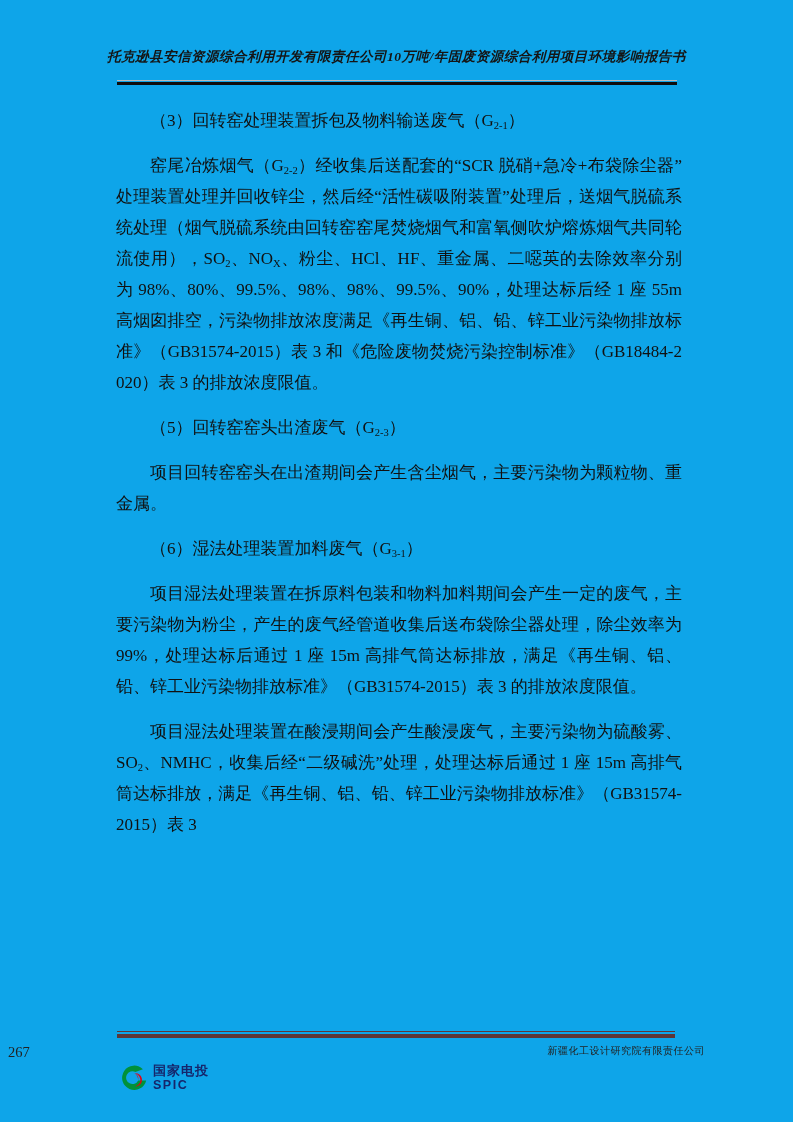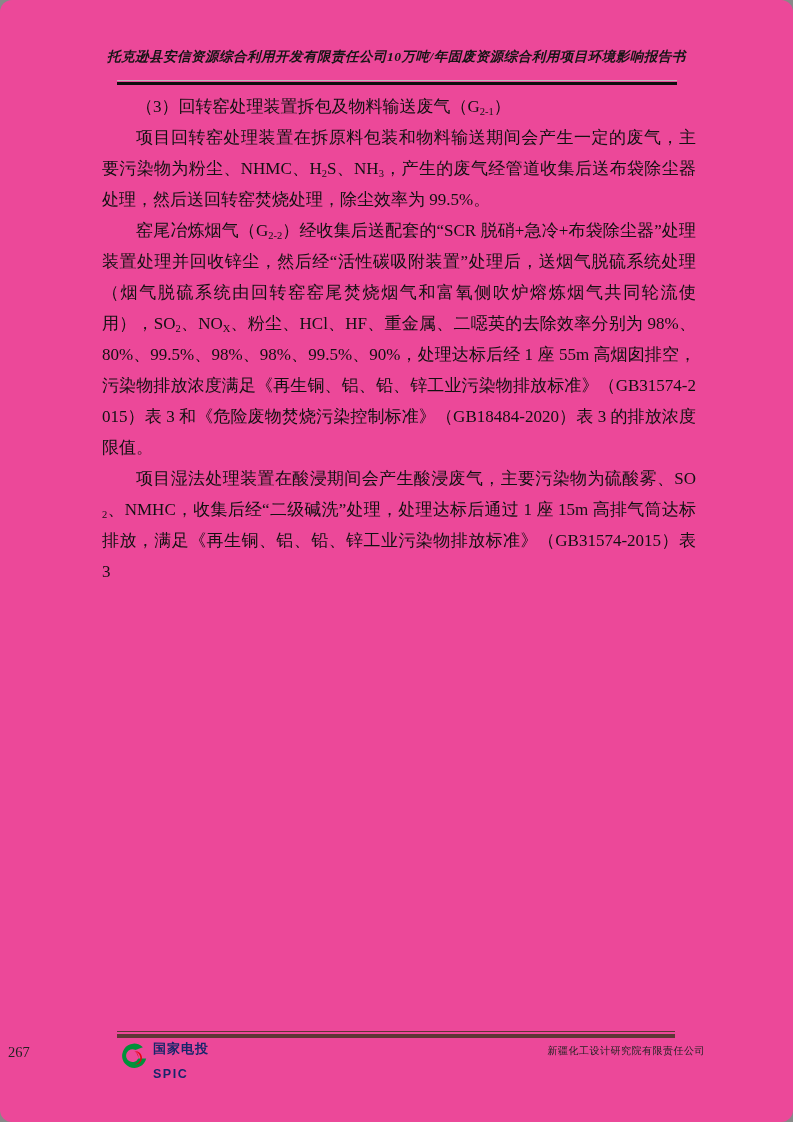--- a/index.html
+++ b/index.html
@@ -1,25 +1,24 @@
 <!DOCTYPE html>
 <html lang="zh"><head>
 <meta charset="utf-8">
 <style>
   html, body { margin: 0; padding: 0; background: #888; }
   .page {
     position: relative;
     width: 793px;
     height: 1122px;
     margin: 0 auto;
-    background: #ec4899;
+    background: #0ea5e9;
     overflow: hidden;
     font-family: "Liberation Serif", "DejaVu Serif", serif;
     color: #111;
-    border-radius: 12px;
   }
   
   .header-title {
     position: absolute;
     top: 48px;
     left: 60px;
     right: 60px;
     text-align: center;
     font-size: 13.5px;
     font-weight: bold;
@@ -38,21 +37,21 @@
     height: 1px;
   }
   
   .doc-body {
     position: absolute;
     top: 91px;
     left: 102px;
     width: 594px;
   }
   .blk {
-    margin: 0;
+    margin: 14px;
     padding: 0;
     font-size: 17px;
     line-height: 31px;
     text-indent: 2em;
     text-align: justify;
     text-justify: inter-ideograph;
     word-break: break-all;
   }
   .blk.heading { text-align: left; }
   .blk sub {
@@ -66,36 +65,36 @@
     position: absolute;
     top: 1031px;
     left: 117px;
     width: 558px;
     border-top: 1.5px solid #5e3636;
     border-bottom: 4px solid #5e3636;
     height: 2px;
   }
   .footer-logo {
     position: absolute;
-    top: 1042px;
+    top: 1064px;
     left: 119px;
     display: flex;
     align-items: flex-start;
     gap: 4px;
   }
   .logo-mark { width: 30px; height: 30px; flex: 0 0 auto; }
   .logo-text { display: flex; flex-direction: column; line-height: 1; }
   .logo-cn {
     font-family: "Liberation Sans", "DejaVu Sans", sans-serif;
     font-size: 13px; font-weight: bold; color: #16266b; letter-spacing: 1px;
   }
   .logo-en {
     font-family: "Liberation Sans", "DejaVu Sans", sans-serif;
     font-size: 12.5px; font-weight: bold; color: #16266b; letter-spacing: 1.5px;
-    margin-top: 13px;
+    margin-top: 2px;
   }
   .footer-page {
     position: absolute;
     top: 1044px;
     left: 8px; right: 0;
     text-align: left;
     font-size: 14.5px;
     color: #222;
   }
   .footer-company {
@@ -111,22 +110,25 @@
 <body>
 
 <div class="page">
 
   <div class="header-title">托克逊县安信资源综合利用开发有限责任公司10万吨/年固废资源综合利用项目环境影响报告书</div>
 
   <div class="header-rule"></div>
 
   <div class="doc-body">
       <p class="blk heading">（3）回转窑处理装置拆包及物料输送废气（G<sub>2-1</sub>）</p>
-      <p class="blk para">项目回转窑处理装置在拆原料包装和物料输送期间会产生一定的废气，主要污染物为粉尘、NHMC、H<sub>2</sub>S、NH<sub>3</sub>，产生的废气经管道收集后送布袋除尘器处理，然后送回转窑焚烧处理，除尘效率为 99.5%。</p>
       <p class="blk para">窑尾冶炼烟气（G<sub>2-2</sub>）经收集后送配套的“SCR 脱硝+急冷+布袋除尘器”处理装置处理并回收锌尘，然后经“活性碳吸附装置”处理后，送烟气脱硫系统处理（烟气脱硫系统由回转窑窑尾焚烧烟气和富氧侧吹炉熔炼烟气共同轮流使用），SO<sub>2</sub>、NO<sub>X</sub>、粉尘、HCl、HF、重金属、二噁英的去除效率分别为 98%、80%、99.5%、98%、98%、99.5%、90%，处理达标后经 1 座 55m 高烟囱排空，污染物排放浓度满足《再生铜、铝、铅、锌工业污染物排放标准》（GB31574-2015）表 3 和《危险废物焚烧污染控制标准》（GB18484-2020）表 3 的排放浓度限值。</p>
+      <p class="blk heading">（5）回转窑窑头出渣废气（G<sub>2-3</sub>）</p>
+      <p class="blk para">项目回转窑窑头在出渣期间会产生含尘烟气，主要污染物为颗粒物、重金属。</p>
+      <p class="blk heading">（6）湿法处理装置加料废气（G<sub>3-1</sub>）</p>
+      <p class="blk para">项目湿法处理装置在拆原料包装和物料加料期间会产生一定的废气，主要污染物为粉尘，产生的废气经管道收集后送布袋除尘器处理，除尘效率为 99%，处理达标后通过 1 座 15m 高排气筒达标排放，满足《再生铜、铝、铅、锌工业污染物排放标准》（GB31574-2015）表 3 的排放浓度限值。</p>
       <p class="blk para">项目湿法处理装置在酸浸期间会产生酸浸废气，主要污染物为硫酸雾、SO<sub>2</sub>、NMHC，收集后经“二级碱洗”处理，处理达标后通过 1 座 15m 高排气筒达标排放，满足《再生铜、铝、铅、锌工业污染物排放标准》（GB31574-2015）表 3</p>
     </div>
 
   <div class="footer-rule"></div>
 
   <div class="footer-logo">
     <svg class="logo-mark" viewBox="0 0 32 32" aria-hidden="true">
       <path d="M25.5 5.5 A13 13 0 1 0 29 17.5 L20.5 17.5 A6.8 6.8 0 1 1 17.5 8.5 Z" fill="#00913a"></path>
       <path d="M16.5 9.5 a6.8 6.8 0 0 1 4 8 a10.5 10.5 0 0 0 -4 -8" fill="#e60012"></path>
       <path d="M16.5 9.5 c5 0 8 3.4 8 7.2 c0 4.2 -3.4 7.3 -7.2 7.3 c4.6 -2 6.2 -5.2 5.2 -8.6 c-0.8 -3 -3 -5.2 -6 -5.9 Z" fill="#e60012"></path>

